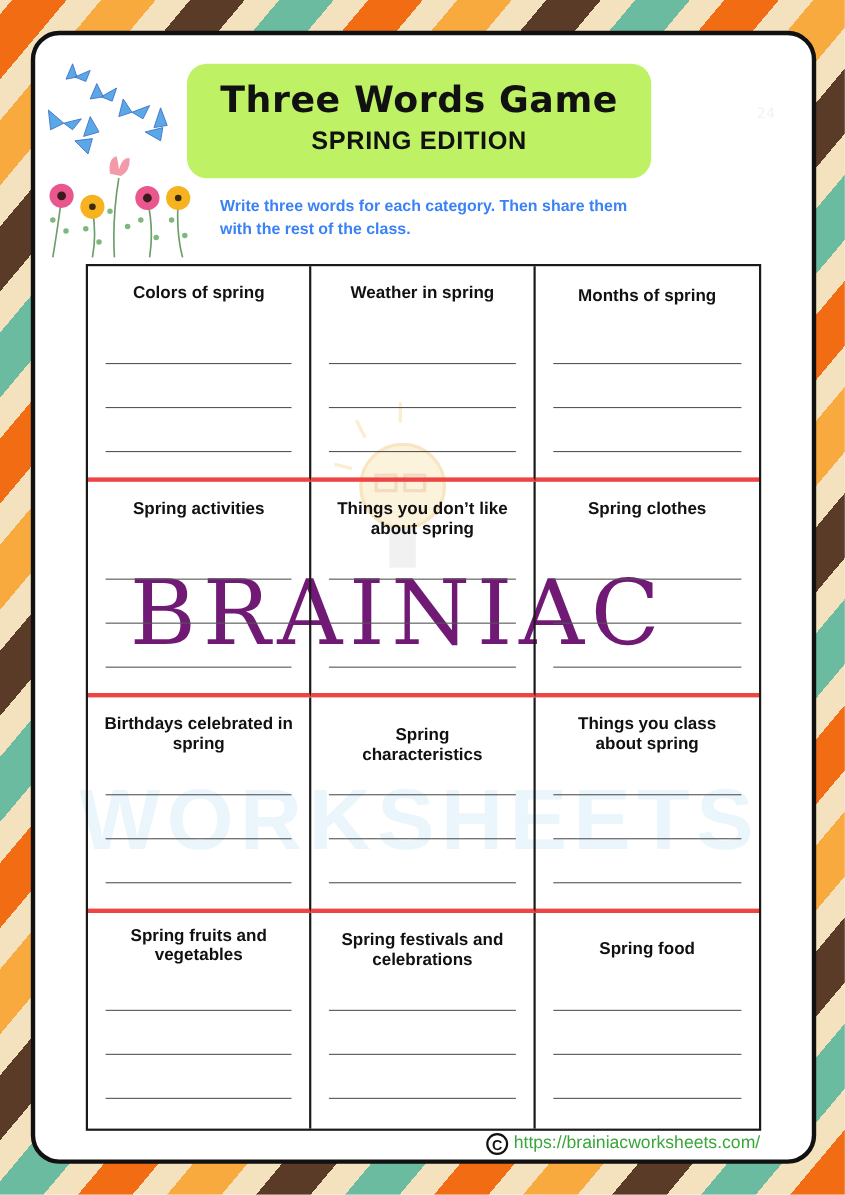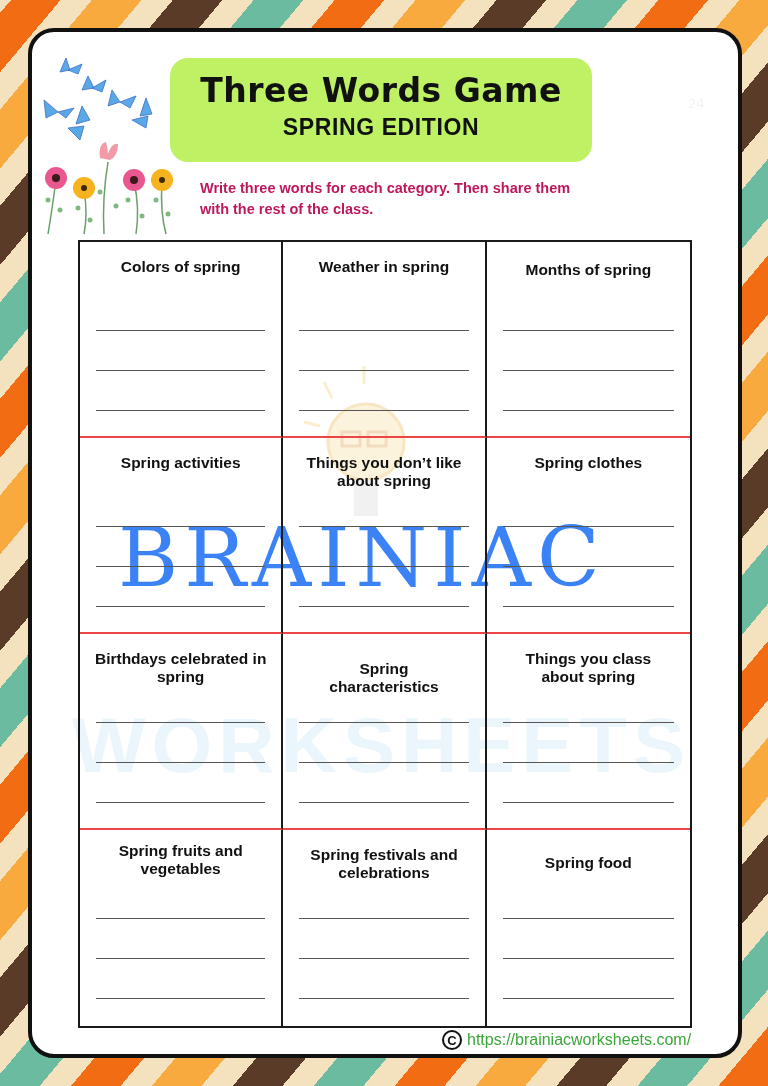--- a/index.html
+++ b/index.html
@@ -66,30 +66,30 @@
       color: #111111;
     }
     .instructions {
       position: absolute;
       left: 168px; top: 146px;
       width: 380px;
       font-family: "Liberation Sans", sans-serif;
       font-weight: bold;
       font-size: 14.5px;
       line-height: 21px;
-      color: #be185d;
+      color: #3b82f6;
     }
     
     .wm-brainiac {
       position: absolute;
       left: 86px; top: 478px;
       font-family: "DejaVu Serif", serif;
       font-size: 82px;
       letter-spacing: 6px;
-      color: #3b82f6;
+      color: #701a75;
       pointer-events: none;
       z-index: 1;
       text-align: right;
     }
     .wm-worksheets {
       position: absolute;
       left: 40px; top: 624px;
       font-family: "Liberation Sans", sans-serif;
       font-weight: bold;
       font-size: 78px;
@@ -113,21 +113,21 @@
       width: 614px; height: 788px;
       border: 2px solid #1a1a1a;
       display: grid;
       grid-template-columns: repeat(3, 1fr);
       grid-template-rows: repeat(4, 1fr);
       z-index: 2;
     }
     .cell {
       position: relative;
       border-right: 2px solid #1a1a1a;
-      border-bottom: 2px solid #ef4444;
+      border-bottom: 4px solid #ef4444;
     }
     .cell:nth-child(3n) { border-right: none; }
     .cell:nth-last-child(-n+3) { border-bottom: none; }
     .cell-label {
       position: absolute;
       left: 8px; right: 8px;
       top: 16px;
       text-align: center;
       font-family: "Liberation Sans", sans-serif;
       font-weight: bold;

